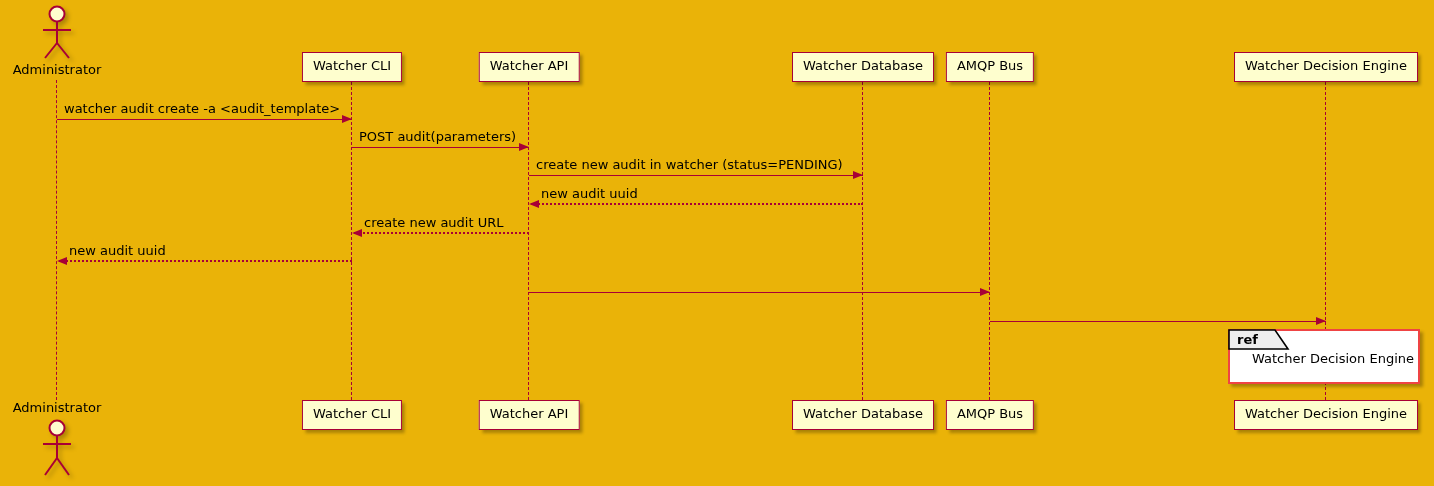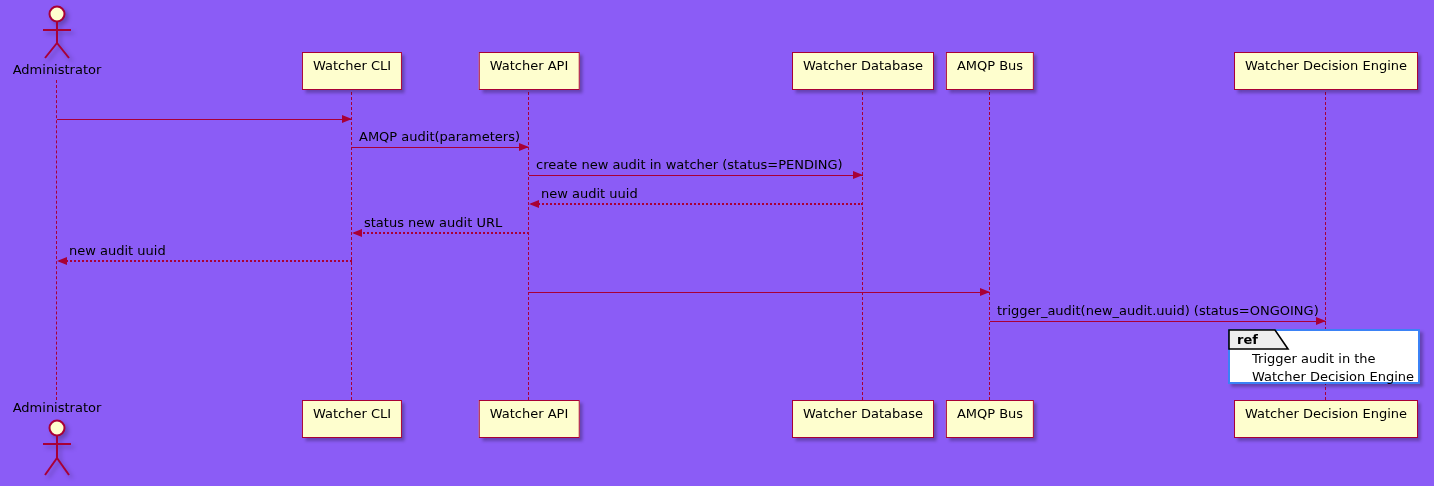--- a/index.html
+++ b/index.html
@@ -1,37 +1,37 @@
 <!DOCTYPE html>
 <html><head>
 <meta charset="utf-8">
 <style>
   html, body { margin: 0; padding: 0; background: #ffffff; }
   .diagram {
     position: relative;
     width: 1434px;
     height: 486px;
-    background: #8b5cf6;
+    background: #eab308;
     font-family: "DejaVu Sans", "Liberation Sans", sans-serif;
     font-size: 13px;
     color: #000000;
     overflow: hidden;
   }
   .lifeline {
     position: absolute;
     width: 0;
     border-left: 1px dashed #A80036;
   }
   .pbox {
     position: absolute;
     transform: translateX(-50%);
     background: #FEFECE;
     border: 1.6px solid #A80036;
     box-sizing: border-box;
-    height: 38px;
+    height: 30px;
     line-height: 26px;
     padding: 0 10px;
     white-space: nowrap;
     text-align: center;
     box-shadow: 3px 3px 3px rgba(0,0,0,0.28);
   }
   .actor-label {
     position: absolute;
     transform: translateX(-50%);
     white-space: nowrap;
@@ -61,21 +61,21 @@
     border-style: solid;
     border-width: 4.5px 10px 4.5px 0;
     border-color: transparent #A80036 transparent transparent;
   }
   .refbox {
     position: absolute;
     left: 1228px; top: 329px;
     width: 192px; height: 55px;
     box-sizing: border-box;
     background: #ffffff;
-    border: 2px solid #3b82f6;
+    border: 2px solid #ef4444;
     box-shadow: 3px 3px 3px rgba(0,0,0,0.28);
   }
   .ref-tag-svg { position: absolute; left: -2px; top: -2px; }
   .ref-body {
     position: absolute;
     left: 22px; top: 19px;
     line-height: 18px;
     white-space: nowrap;
   }
 </style>
@@ -99,57 +99,56 @@
     <line x1="20" y1="39" x2="32" y2="54" stroke="#A80036" stroke-width="2"></line>
   </svg>
   <div class="actor-label" style="left:57px; top:62px">Administrator</div>
 
   <div class="pbox" style="left:352px; top:52px">Watcher CLI</div>
   <div class="pbox" style="left:529px; top:52px">Watcher API</div>
   <div class="pbox" style="left:863px; top:52px">Watcher Database</div>
   <div class="pbox" style="left:990px; top:52px">AMQP Bus</div>
   <div class="pbox" style="left:1326px; top:52px">Watcher Decision Engine</div>
 
+  <div class="mlabel" style="left:64px; top:101px">watcher audit create -a &lt;audit_template&gt;</div>
   <div class="mline" style="left:57px; top:119px; width:295px"></div>
   <div class="ah-r" style="left:342px; top:115px"></div>
 
-  <div class="mlabel" style="left:359px; top:129px">AMQP audit(parameters)</div>
+  <div class="mlabel" style="left:359px; top:129px">POST audit(parameters)</div>
   <div class="mline" style="left:352px; top:147px; width:177px"></div>
   <div class="ah-r" style="left:519px; top:143px"></div>
 
   <div class="mlabel" style="left:536px; top:157px">create new audit in watcher (status=PENDING)</div>
   <div class="mline" style="left:529px; top:175px; width:334px"></div>
   <div class="ah-r" style="left:853px; top:171px"></div>
 
   <div class="mlabel" style="left:541px; top:186px">new audit uuid</div>
   <div class="mline dotted" style="left:531px; top:203px; width:332px"></div>
   <div class="ah-l" style="left:529px; top:200px"></div>
 
-  <div class="mlabel" style="left:364px; top:215px">status new audit URL</div>
+  <div class="mlabel" style="left:364px; top:215px">create new audit URL</div>
   <div class="mline dotted" style="left:354px; top:232px; width:175px"></div>
   <div class="ah-l" style="left:352px; top:229px"></div>
 
   <div class="mlabel" style="left:69px; top:243px">new audit uuid</div>
   <div class="mline dotted" style="left:59px; top:260px; width:293px"></div>
   <div class="ah-l" style="left:57px; top:257px"></div>
 
   <div class="mline" style="left:529px; top:292px; width:461px"></div>
   <div class="ah-r" style="left:980px; top:288px"></div>
 
-  <div class="mlabel" style="left:997px; top:303px">trigger_audit(new_audit.uuid) (status=ONGOING)</div>
   <div class="mline" style="left:990px; top:321px; width:336px"></div>
   <div class="ah-r" style="left:1316px; top:317px"></div>
 
   <div class="refbox">
     <svg class="ref-tag-svg" width="64" height="22">
       <polygon points="1,1 47,1 60,20 1,20" fill="#EEEEEE" stroke="#000000" stroke-width="1.6"></polygon>
       <text x="9" y="15" font-size="13" font-weight="bold" font-family="DejaVu Sans, Liberation Sans, sans-serif">ref</text>
     </svg>
     <div class="ref-body">
-      <div>Trigger audit in the</div>
       <div>Watcher Decision Engine</div>
     </div>
   </div>
 
   <div class="actor-label" style="left:57px; top:400px">Administrator</div>
   <svg class="actor-figure" style="left:37px; top:417px" width="40" height="64">
     <circle cx="20" cy="11" r="7.5" fill="#FEFECE" stroke="#A80036" stroke-width="2"></circle>
     <line x1="20" y1="18.5" x2="20" y2="41" stroke="#A80036" stroke-width="2"></line>
     <line x1="6" y1="27" x2="34" y2="27" stroke="#A80036" stroke-width="2"></line>
     <line x1="20" y1="41" x2="8" y2="58" stroke="#A80036" stroke-width="2"></line>

